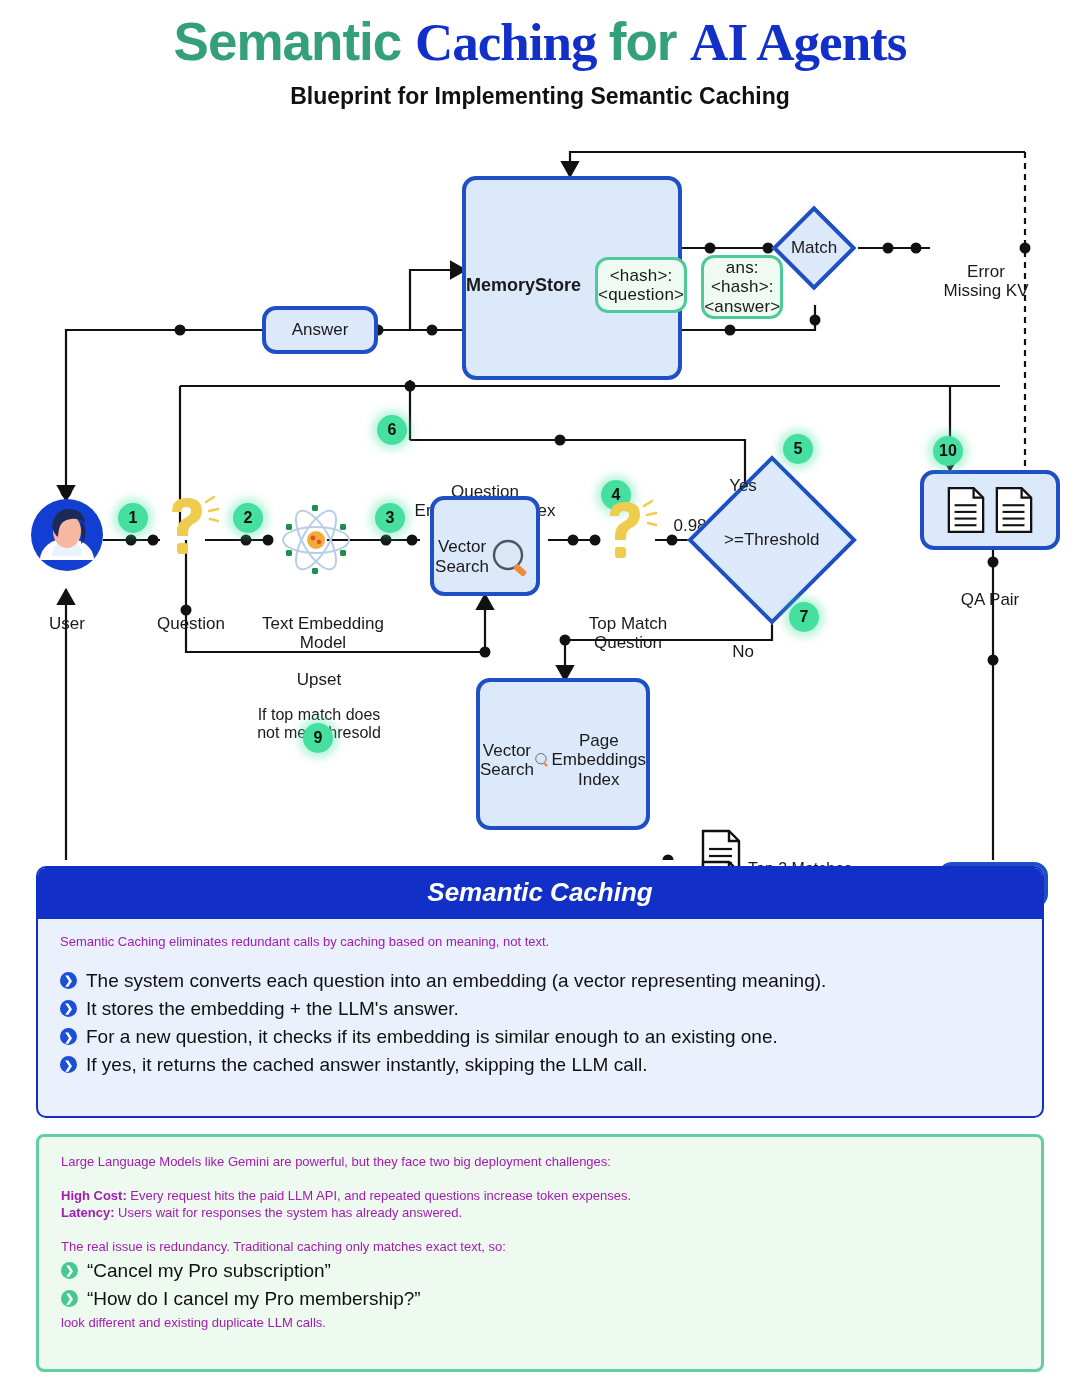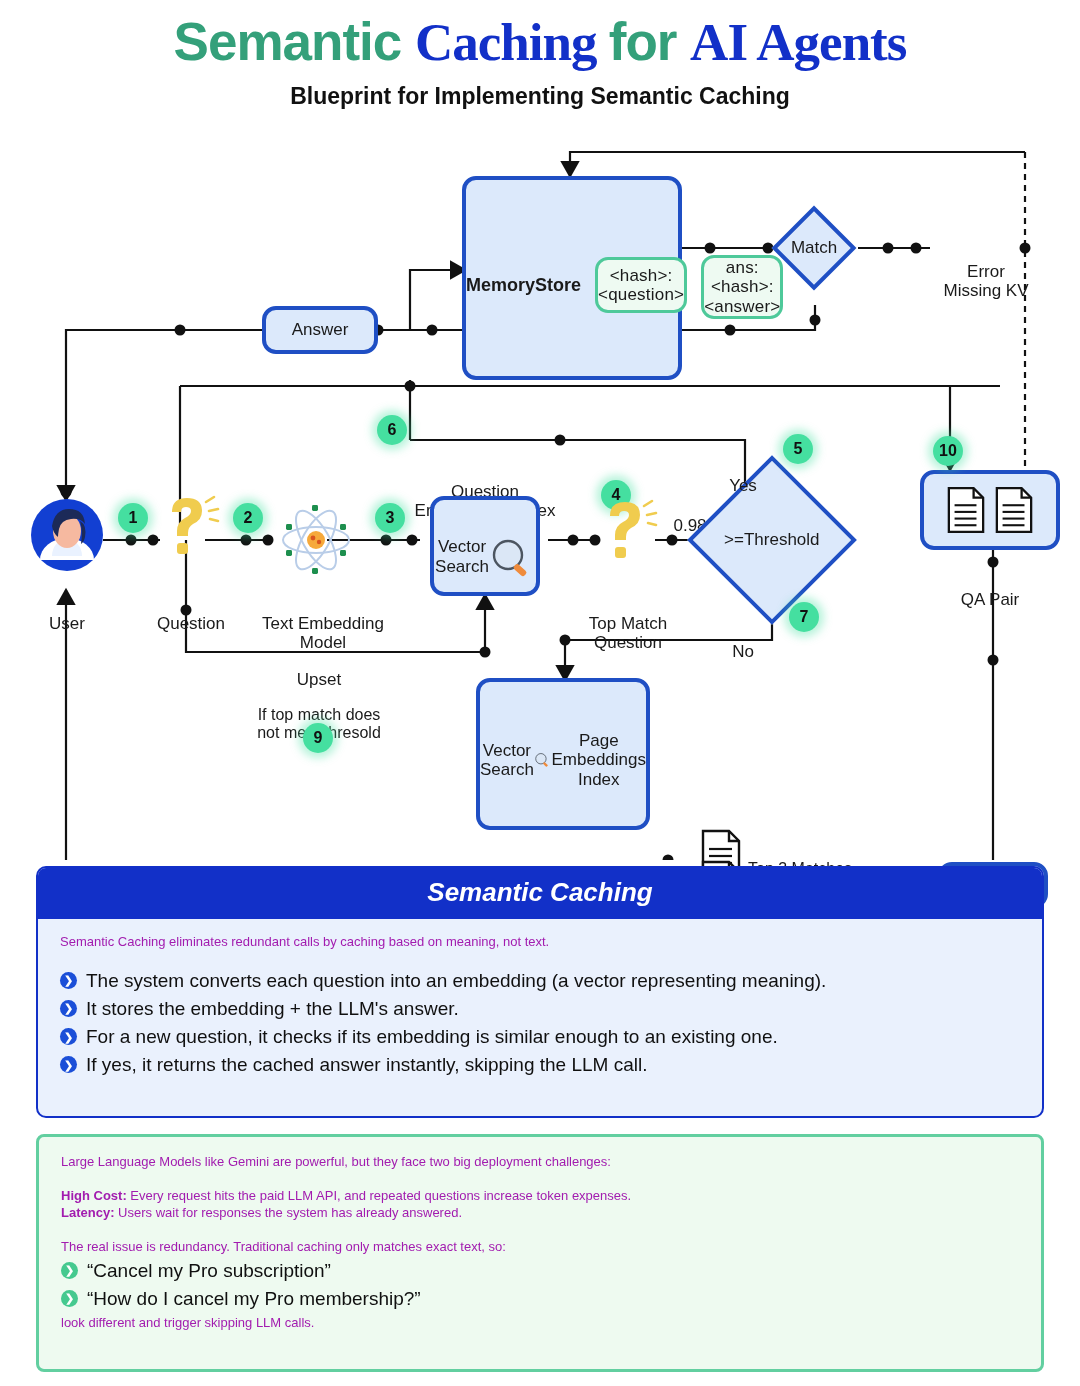--- a/index.html
+++ b/index.html
@@ -488,14 +488,14 @@
   <ul class="bullets" style="margin-top:2px;">
     <li>
         <span class="chev green">❯</span>
         <span>“Cancel my Pro subscription”</span>
       </li>
     <li>
         <span class="chev green">❯</span>
         <span>“How do I cancel my Pro membership?”</span>
       </li>
   </ul>
-  <div class="ptext">look different and trigger skipping LLM calls.</div>
+  <div class="ptext">look different and existing duplicate LLM calls.</div>
 </div>
 
 </body></html>

